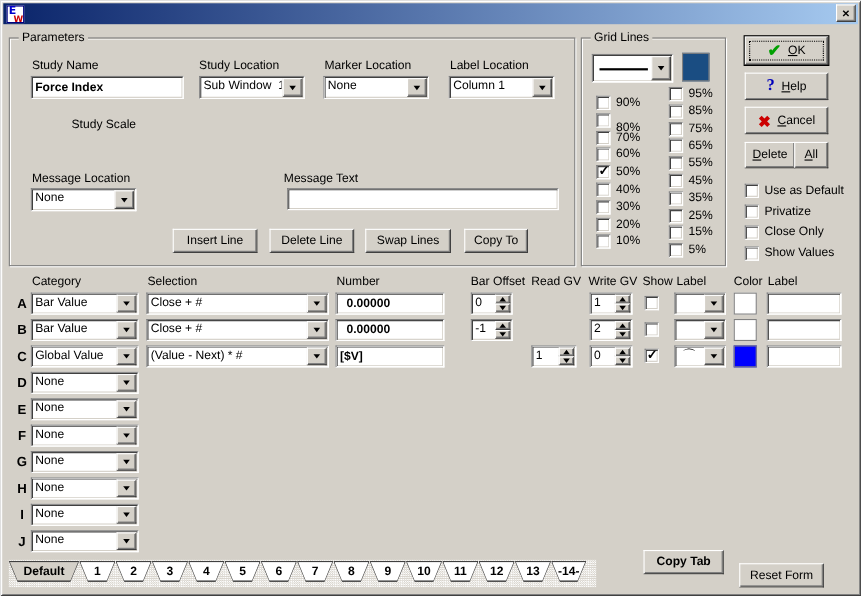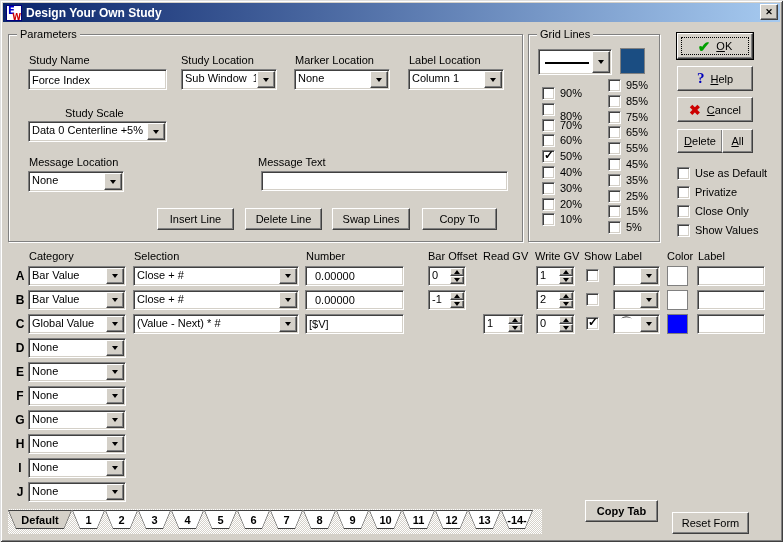--- a/index.html
+++ b/index.html
@@ -29,21 +29,21 @@
     position:absolute;border:1px solid #808080;
     box-shadow: inset 1px 1px 0 #fff, 1px 1px 0 #fff;
   }
   .legend{position:absolute;top:-7px;left:8px;background:#D4D0C8;padding:0 3px;font-size:11px;}
   .lbl{position:absolute;font-size:11px;white-space:nowrap;}
   .sunken{
     background:#fff;border:1px solid;border-color:#808080 #fff #fff #808080;
     box-shadow: inset 1px 1px 0 #404040, inset -1px -1px 0 #D4D0C8;
     box-sizing:border-box;
   }
-  input.sunken{padding:0 3px;font-family:"Liberation Sans",sans-serif;font-size:11px;outline:none;}
+  input.sunken{padding:0 3px;font-family:"Liberation Sans",sans-serif;font-size:11px;outline:none;font-weight:bold;}
   .btn{
     position:absolute;background:#D4D0C8;border:1px solid;border-color:#fff #404040 #404040 #fff;
     box-shadow: inset -1px -1px 0 #808080;box-sizing:border-box;
     display:flex;align-items:center;justify-content:center;gap:6px;
     font-size:11px;cursor:default;
   }
   .btn-default{outline:1px solid #000;}
   .focus-inner{position:absolute;inset:3px;border:1px dotted #000;pointer-events:none;}
   .combo{position:absolute;display:flex;box-sizing:border-box;
     background:#fff;border:1px solid;border-color:#808080 #fff #fff #808080;
@@ -85,21 +85,20 @@
 </head>
 <body>
 
 <div class="window">
 
   <div class="titlebar" id="titlebar" style="background: linear-gradient(to right, rgb(10, 36, 106), rgb(166, 202, 240));">
     <span class="app-icon">
       <span class="e">E</span>
       <span class="w">W</span>
     </span>
-    <span class="title-text">Design Your Own Study</span>
   </div>
   <div class="close-btn">
     <span>✕</span>
   </div>
 
   <div class="groupbox" style="left:8px;top:34px;width:513px;height:206px;">
     <span class="legend">Parameters</span>
   </div>
 
   <span class="lbl" style="left:29px;top:54px;">Study Name</span>
@@ -117,44 +116,40 @@
     <span class="drop"></span>
   </div>
 
   <span class="lbl" style="left:409px;top:54px;">Label Location</span>
   <div class="combo" style="left:408px;top:69px;width:96px;height:21px;">
     <span class="combo-text">Column 1</span>
     <span class="drop"></span>
   </div>
 
   <span class="lbl" style="left:29px;top:107px;margin-left:36px;">Study Scale</span>
-  <div class="combo" style="left:28px;top:121px;width:139px;height:21px;">
-    <span class="combo-text">Data 0 Centerline +5%</span>
-    <span class="drop"></span>
-  </div>
 
   <span class="lbl" style="left:29px;top:156px;">Message Location</span>
   <div class="combo" style="left:28px;top:171px;width:96px;height:21px;">
     <span class="combo-text">None</span>
     <span class="drop"></span>
   </div>
 
   <span class="lbl" style="left:258px;top:156px;">Message Text</span>
   <input class="sunken" style="position: absolute; left: 261px; top: 171px; width: 247px; height: 20px;" value="">
 
   <div class="btn" style="left:157px;top:208px;width:77px;height:22px;">
       <span>Insert Line</span>
     </div>
   <div class="btn" style="left:245px;top:208px;width:77px;height:22px;">
       <span>Delete Line</span>
     </div>
   <div class="btn" style="left:332px;top:208px;width:78px;height:22px;">
       <span>Swap Lines</span>
     </div>
-  <div class="btn" style="left:422px;top:208px;width:75px;height:22px;">
+  <div class="btn" style="left:422px;top:208px;width:58px;height:22px;">
       <span>Copy To</span>
     </div>
 
   <div class="groupbox" style="left:528px;top:34px;width:130px;height:206px;">
     <span class="legend">Grid Lines</span>
   </div>
   <div class="combo" style="left:538px;top:49px;width:74px;height:26px;">
     <span class="combo-text" style="display:flex;align-items:center;"><span class="line-sample"></span></span>
     <span class="drop"></span>
   </div>

